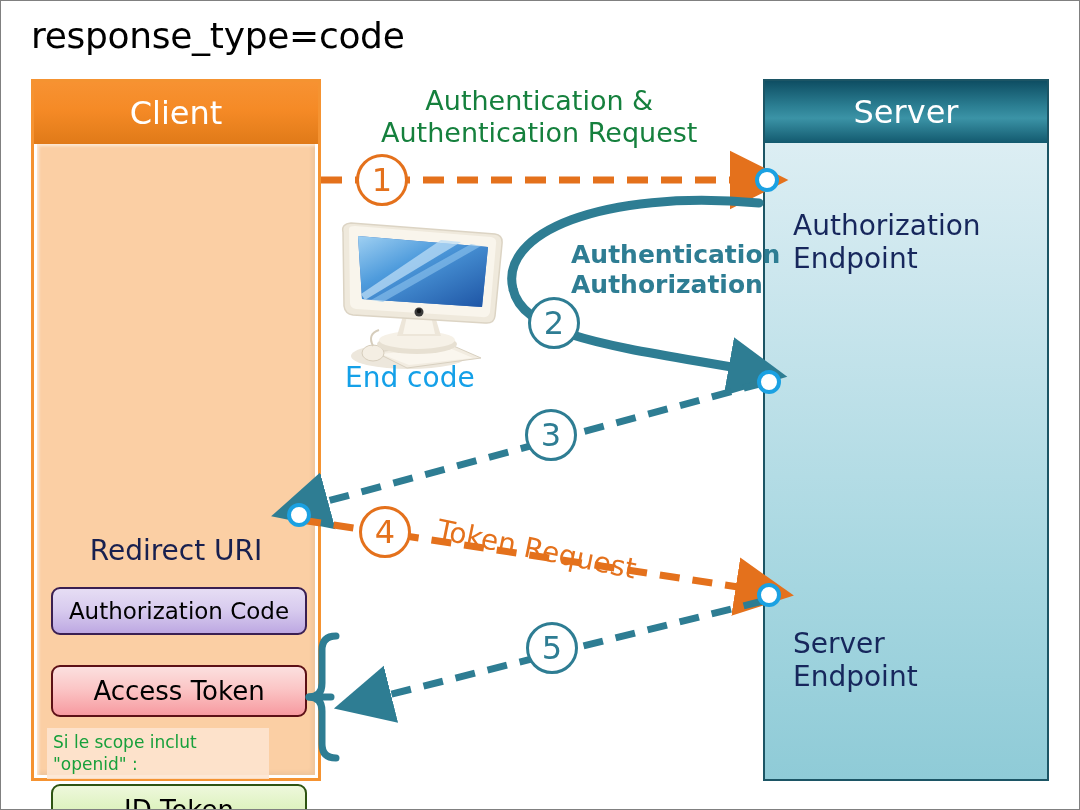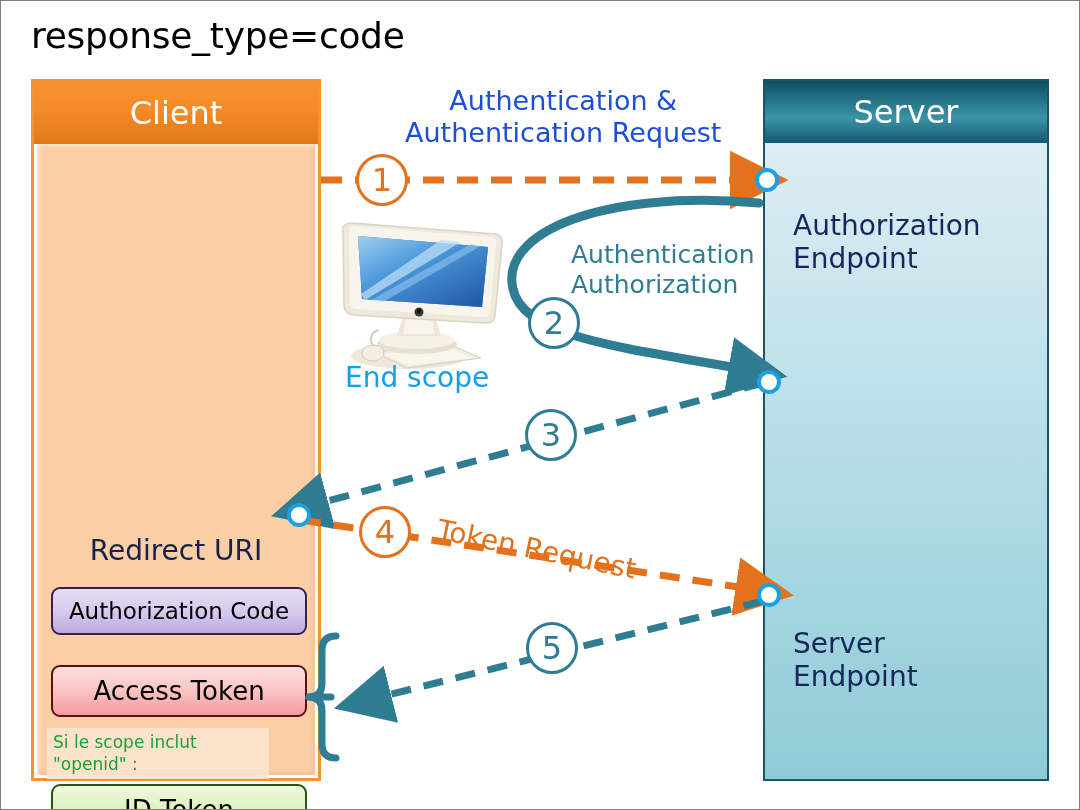--- a/index.html
+++ b/index.html
@@ -175,31 +175,32 @@
     pointer-events: none;
   }
 
   
   .flow-label {
     position: absolute;
     white-space: nowrap;
     line-height: 1.2;
   }
   #label-auth-request {
-    left: 404px;
+    left: 380px;
     top: 84px;
     font-size: 27px;
-    color: #1d4ed8;
+    color: #15803d;
     text-align: center;
   }
   #label-auth-authz {
     left: 570px;
     top: 239px;
     font-size: 25px;
     color: #2E7D93;
+    font-weight: bold;
   }
   #label-token-request {
     left: 440px;
     top: 512px;
     font-size: 28px;
     color: #E4711C;
     transform: rotate(11.5deg);
     transform-origin: left top;
   }
   #label-end-user {
@@ -307,21 +308,21 @@
         <stop offset="100%" stop-color="#2159A8"></stop>
       </linearGradient>
     </defs>
     <path d="M30 78 L110 24 L130 26 L34 84 Z" fill="#BBDCF6" opacity="0.75"></path>
     <path d="M40 84 L140 28 L150 30 L52 86 Z" fill="#8FC4EE" opacity="0.6"></path>
 
     <circle cx="88" cy="96" r="4.5" fill="#3A3A3A"></circle>
     <circle cx="88" cy="95" r="2.2" fill="#111111"></circle>
   </svg>
 
-  <div id="label-end-user">End scope</div>
+  <div id="label-end-user">End code</div>
 
   <svg id="overlay" viewBox="0 0 1080 810">
     <defs>
       <marker id="arrowOrange" markerWidth="9" markerHeight="9" refX="2.2" refY="4.5" orient="auto">
         <path d="M0,0.3 L8.4,4.5 L0,8.7 Z" fill="#E4711C"></path>
       </marker>
       <marker id="arrowTeal" markerWidth="9" markerHeight="9" refX="2.2" refY="4.5" orient="auto">
         <path d="M0,0.3 L8.4,4.5 L0,8.7 Z" fill="#2E7D93"></path>
       </marker>
       <marker id="arrowTealThick" markerWidth="7" markerHeight="7" refX="1.6" refY="3.5" orient="auto">

